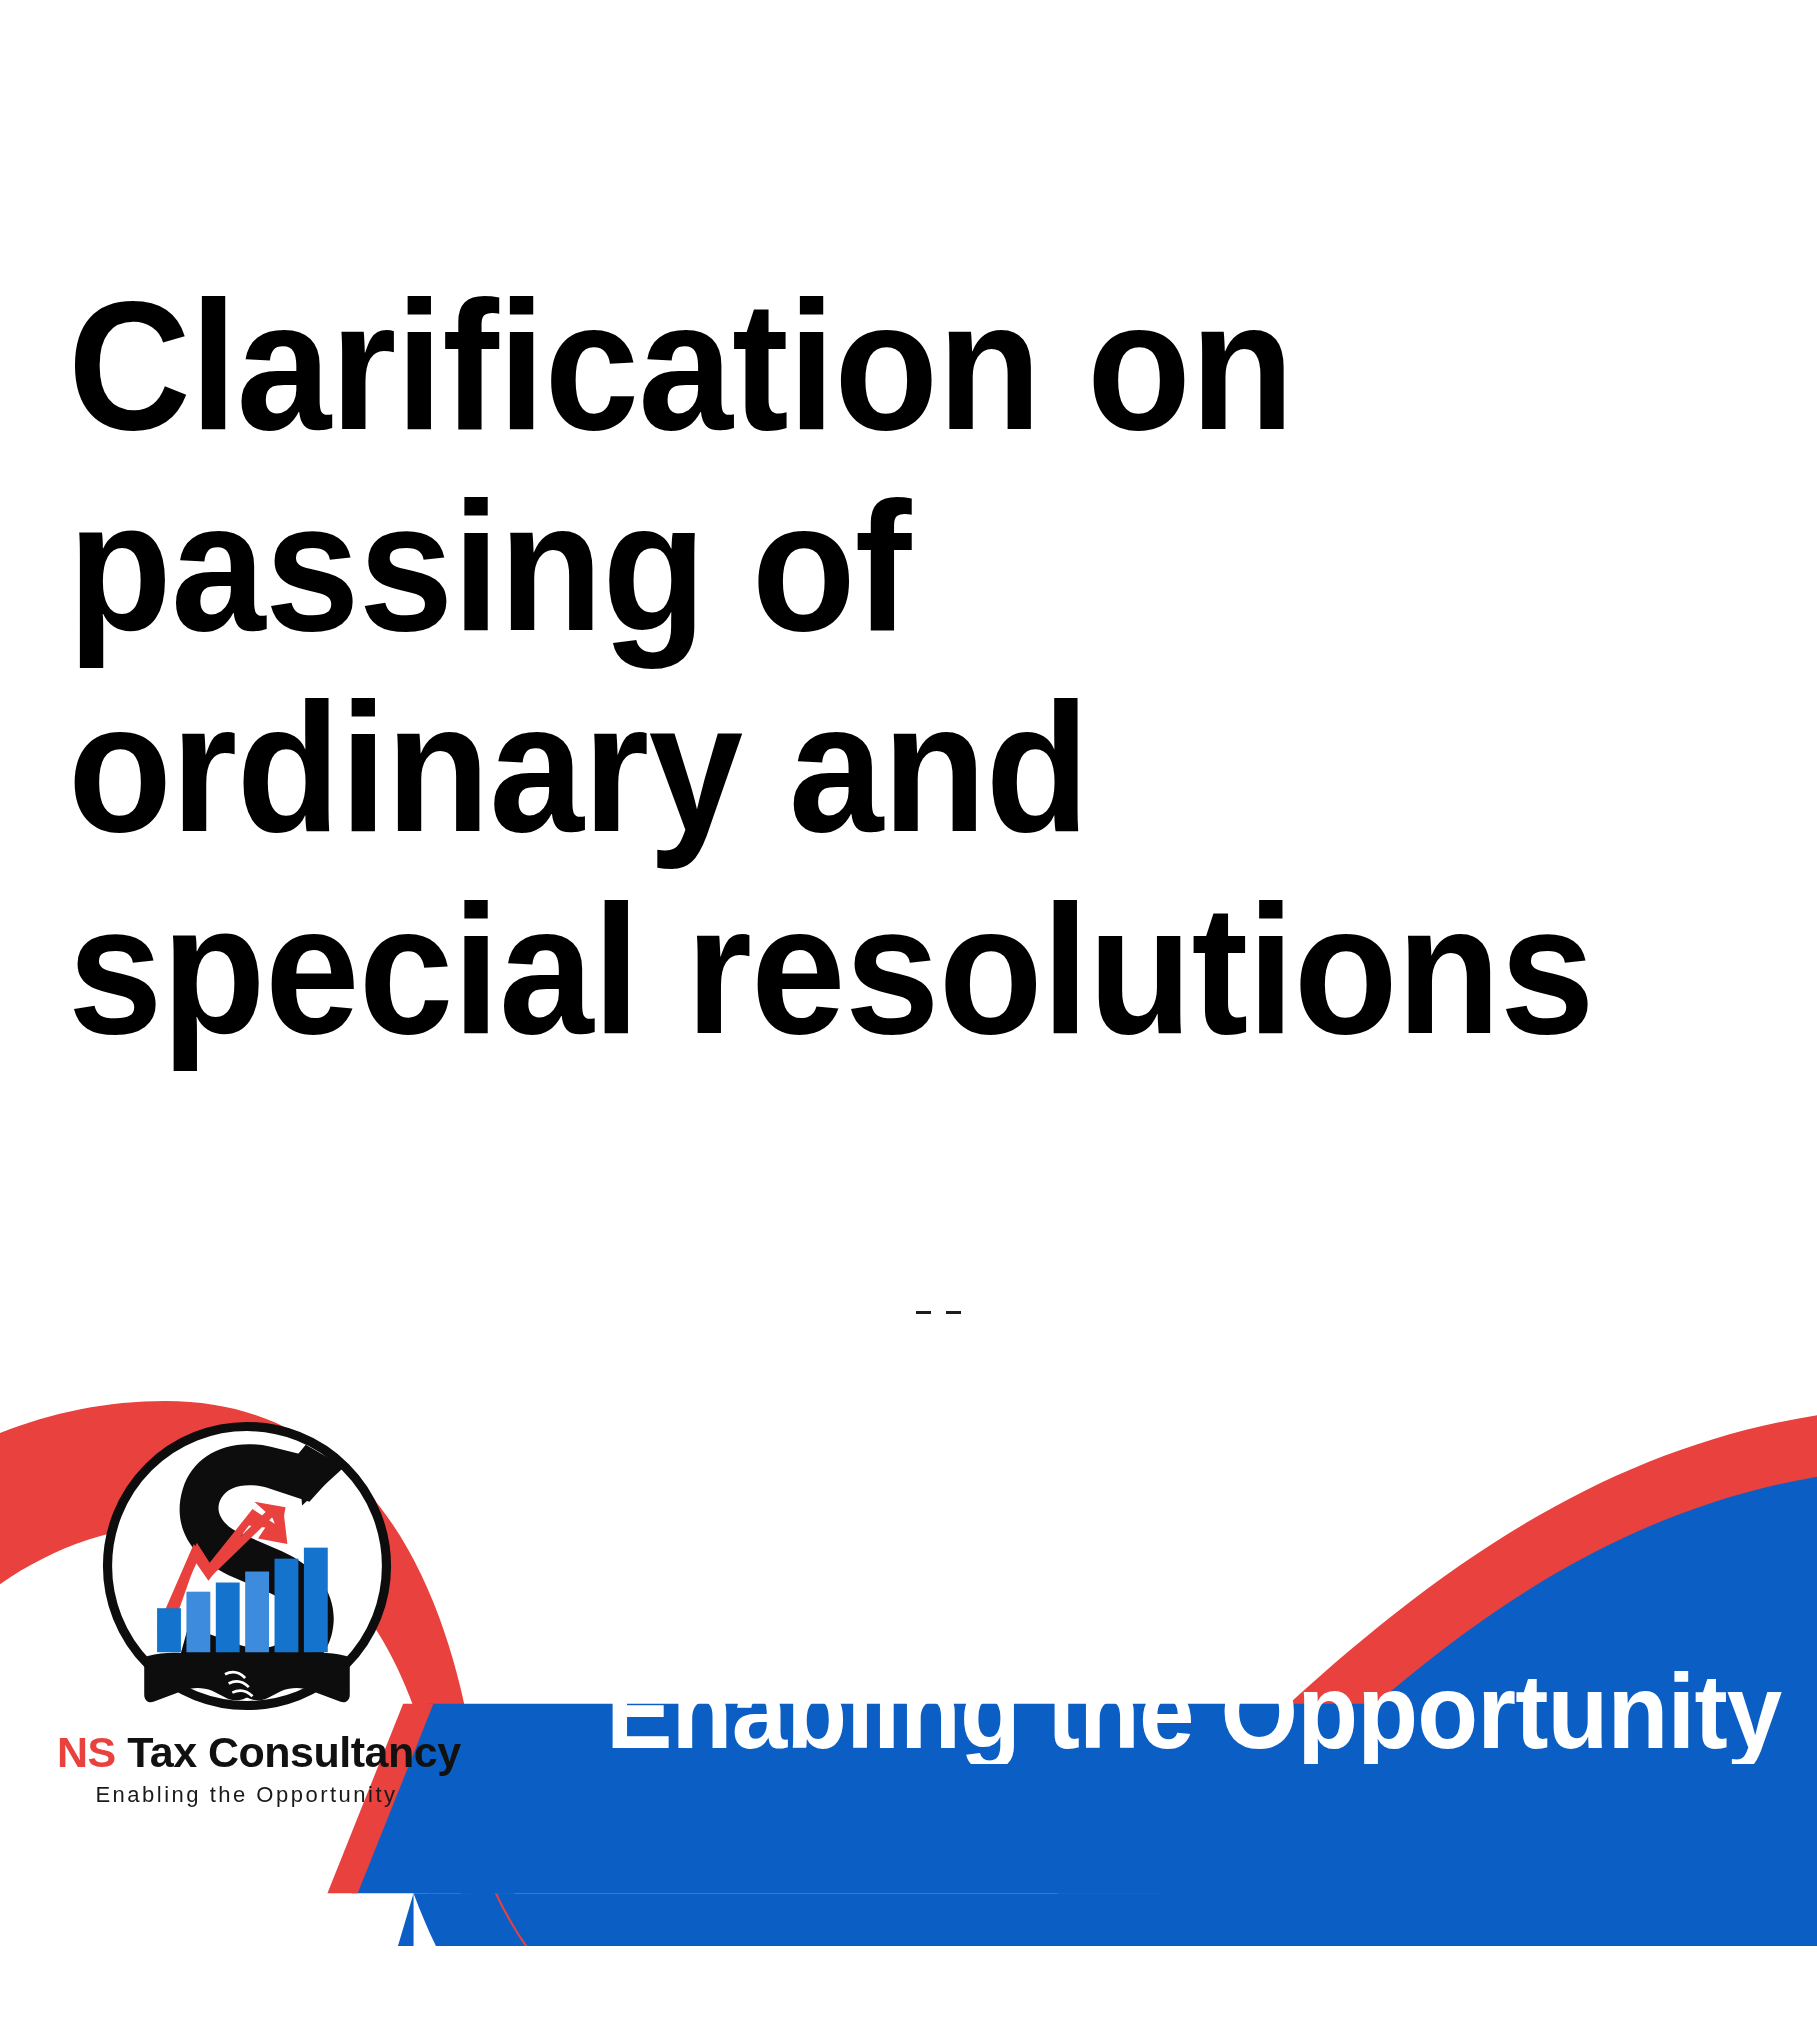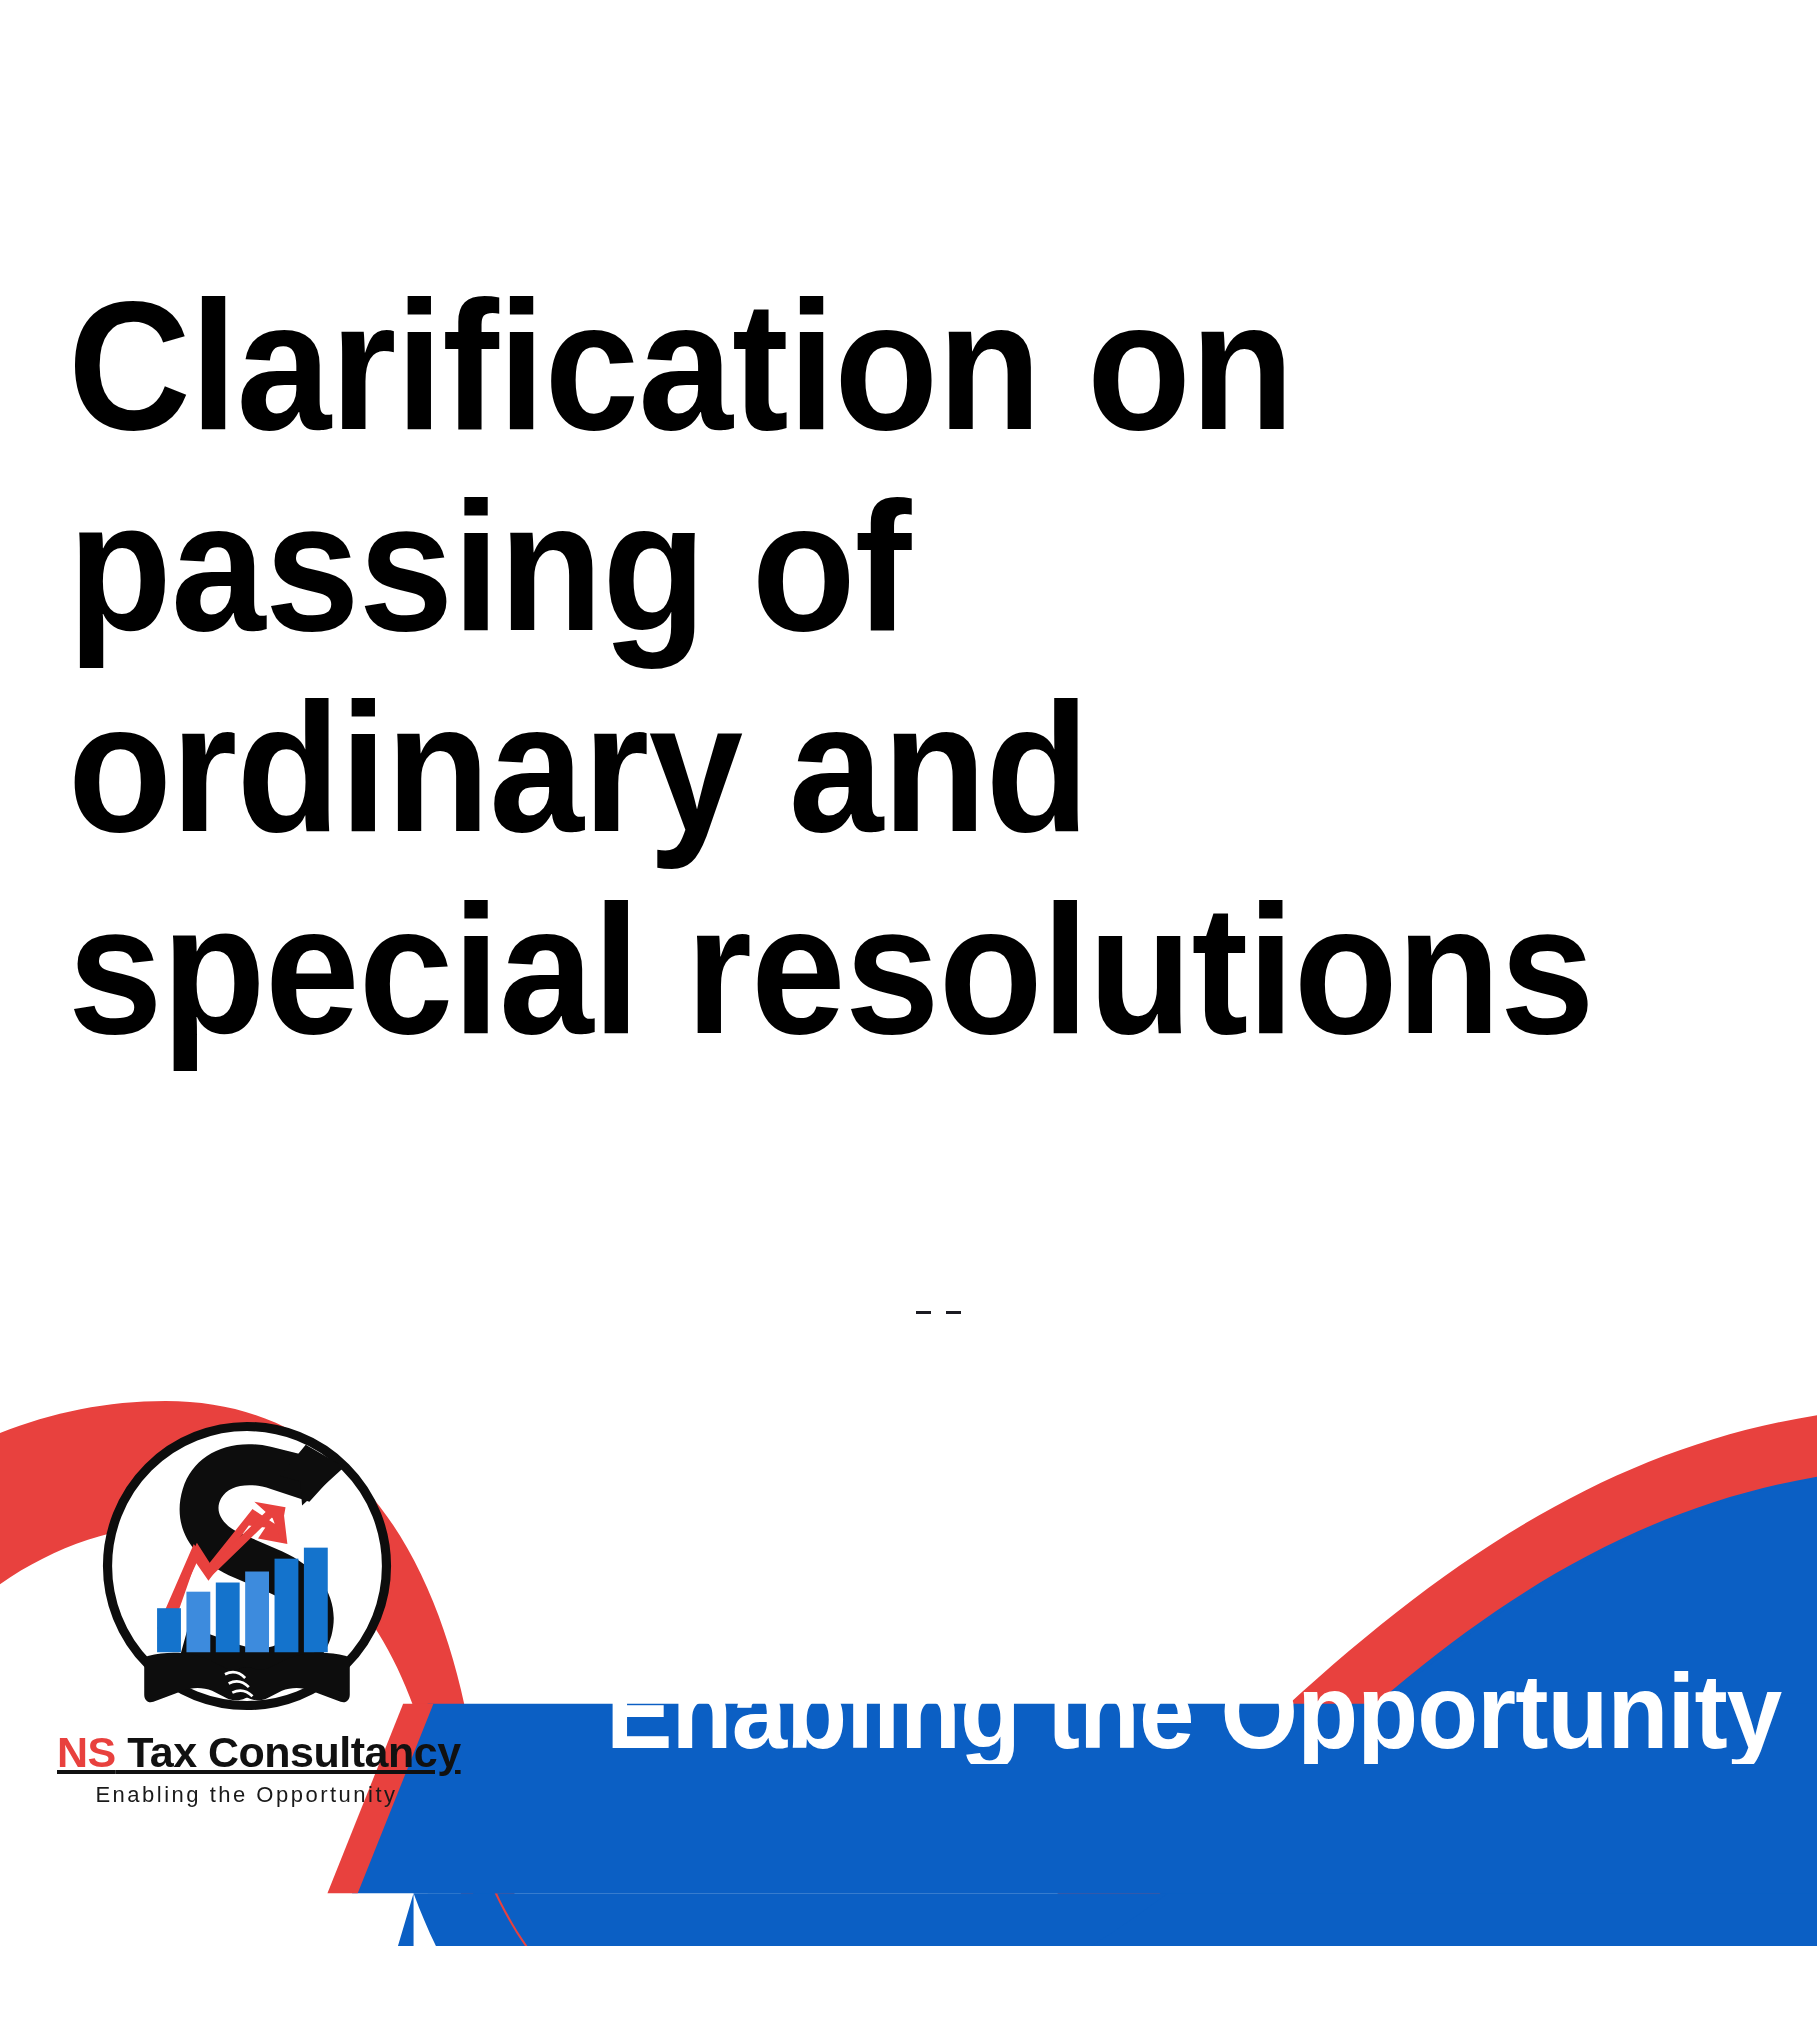--- a/index.html
+++ b/index.html
@@ -67,21 +67,20 @@
     display: block;
   }
   #logo-wordmark {
     margin-top: 5.7px;
     font-family: "Liberation Sans", sans-serif;
     font-weight: 700;
     font-size: 43px;
     letter-spacing: -0.5px;
     color: #111111;
     white-space: nowrap;
-    text-decoration: underline;
   }
   #logo-wordmark .ns {
     color: #E8413E;
   }
   #logo-tagline {
     margin-top: 5.7px;
     font-family: "Liberation Sans", sans-serif;
     font-weight: 400;
     font-size: 22px;
     letter-spacing: 2.5px;

